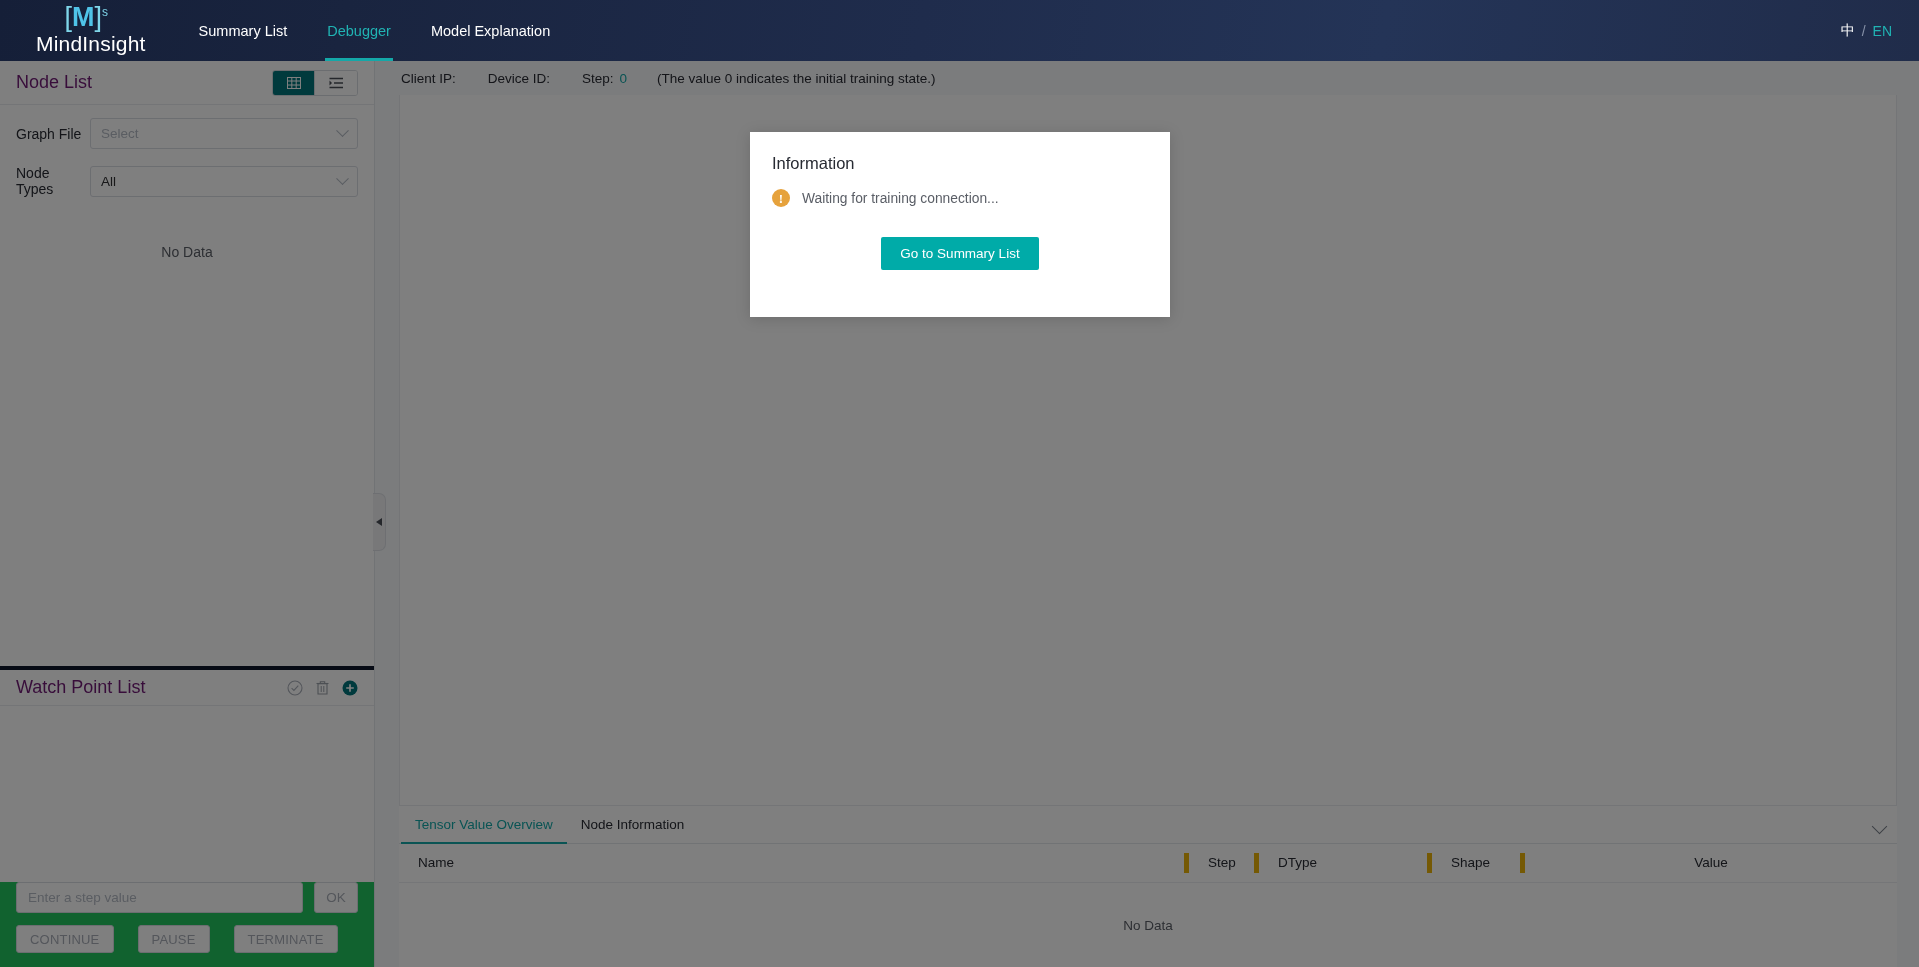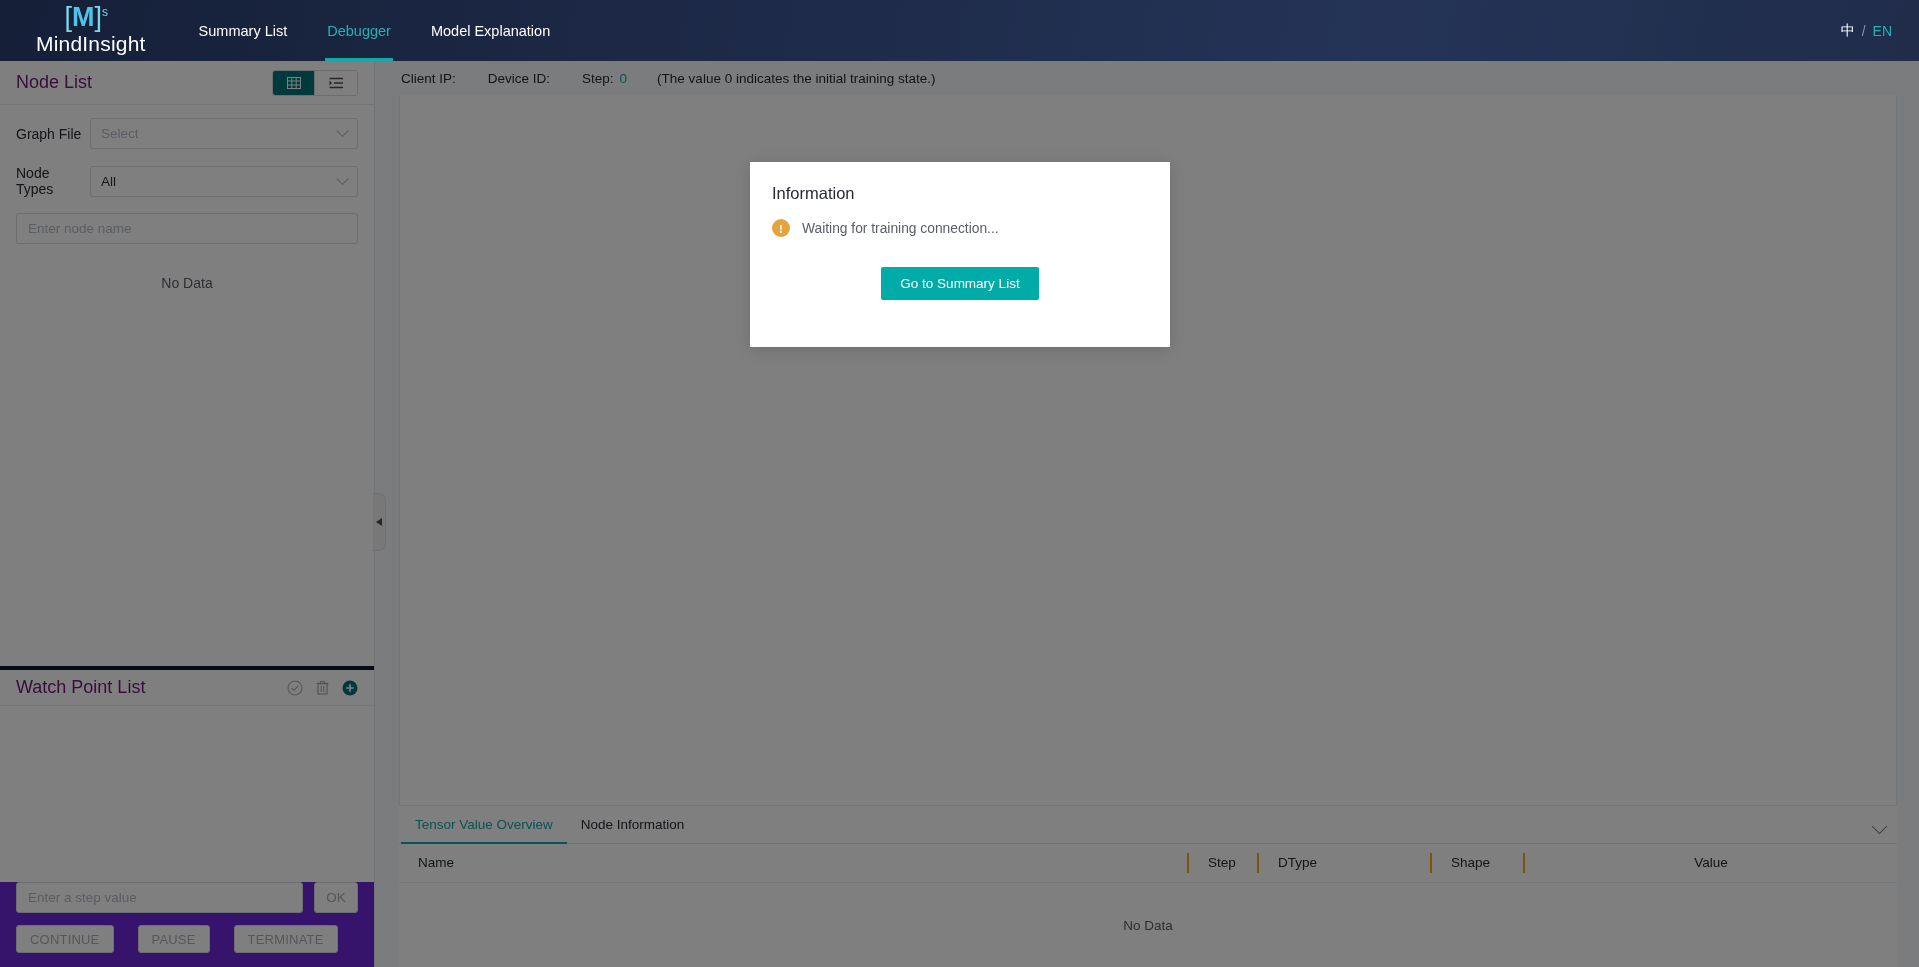--- a/index.html
+++ b/index.html
@@ -87,21 +87,21 @@
     font-size:14px; color:#5a5e66; min-height:0;
   }
 
   .wp-head {
     height:40px; display:flex; align-items:center; padding:0 16px;
     border-top:4px solid #0f172a; border-bottom:1px solid #e9ebef; flex:0 0 auto; background:#fff;
   }
   .wp-icons { margin-left:auto; display:flex; align-items:center; gap:12px; }
   .wp-body { flex:0 0 176px; background:#fff; }
 
-  .ctrl { padding:0 16px 14px 16px; background:#6d28d9; flex:0 0 auto; }
+  .ctrl { padding:0 16px 14px 16px; background:#22c55e; flex:0 0 auto; }
   .ctrl-row { display:flex; align-items:center; gap:11px; margin-bottom:12px; }
   .step-input {
     flex:1; height:31px; border:1px solid #d8dce2; border-radius:3px;
     display:flex; align-items:center; padding:0 11px; font-size:13.5px; color:#b4bac4; background:#fff; cursor:text;
   }
   .btn-ok {
     width:44px; height:31px; border:1px solid #d8dce2; border-radius:3px; background:#fff;
     display:flex; align-items:center; justify-content:center; font-size:13.5px; color:#a8adb7; cursor:pointer;
   }
   .ctrl-row2 { display:flex; gap:24px; }
@@ -147,37 +147,37 @@
   .tab.active { color:#14a8a8; }
   .tab.active::after { content:""; position:absolute; left:0; right:0; bottom:-1px; height:2px; background:#14a8a8; }
   .tab-chev {
     position:absolute; right:12px; bottom:11px; width:11px; height:11px;
     border-right:1.6px solid #7a808a; border-bottom:1.6px solid #7a808a; transform:rotate(45deg);
     cursor:pointer;
   }
   .tbl { width:100%; }
   .tbl-head { display:flex; height:39px; align-items:center; border-bottom:1px solid #ebedf0; }
   .th {
-    font-size:13.5px; color:#282b33; padding-left:19px; border-right:2px solid #eab308;
+    font-size:13.5px; color:#282b33; padding-left:19px; border-right:5px solid #eab308;
     height:20px; line-height:20px; display:flex; align-items:center;
   }
   .th:last-child { border-right:none; }
   .th.center { justify-content:center; padding-left:0; }
   .tbl-empty {
     height:84px; display:flex; align-items:center; justify-content:center;
     font-size:13.5px; color:#5a5e66;
   }
 
   
   .overlay {
     position:absolute; top:61px; left:0; width:1919px; height:906px;
     background:rgba(0,0,0,0.5); z-index:30;
   }
   .modal {
-    position:absolute; left:750px; top:162px; width:420px; height:185px;
+    position:absolute; left:750px; top:132px; width:420px; height:185px;
     background:#ffffff; z-index:35; box-shadow:0 2px 14px rgba(0,0,0,0.15);
   }
   .modal-title { font-size:16.5px; color:#282b33; padding:22px 0 0 22px; }
   .modal-msg { display:flex; align-items:center; padding:16px 0 0 22px; }
   .warn-icon {
     width:18px; height:18px; border-radius:50%; background:#e6a23c; color:#fff;
     display:flex; align-items:center; justify-content:center; font-size:13px; font-weight:700;
     font-family:"Liberation Serif", serif; line-height:1; flex:0 0 18px;
   }
   .modal-msg-text { margin-left:12px; font-size:13.8px; color:#5a5e66; }
@@ -251,23 +251,20 @@
         </div>
         <div class="frow">
           <div class="flabel">Node Types</div>
           <div class="fselect">
             <span>All</span>
             <span class="chev"></span>
           </div>
         </div>
       </div>
 
-      <div class="node-search">
-        <span>Enter node name</span>
-      </div>
 
       <div class="nodelist-body">No Data</div>
 
       <div class="wp-head">
         <div class="panel-title">Watch Point List</div>
         <div class="wp-icons">
           <span>
             <svg class="ico" width="16" height="16" viewBox="0 0 16 16">
               <circle cx="8" cy="8" r="7" fill="none" stroke="#a8adb7" stroke-width="1.1"></circle>
               <path d="M4.6 8.2 L6.9 10.4 L11.3 5.6" fill="none" stroke="#a8adb7" stroke-width="1.1"></path>

